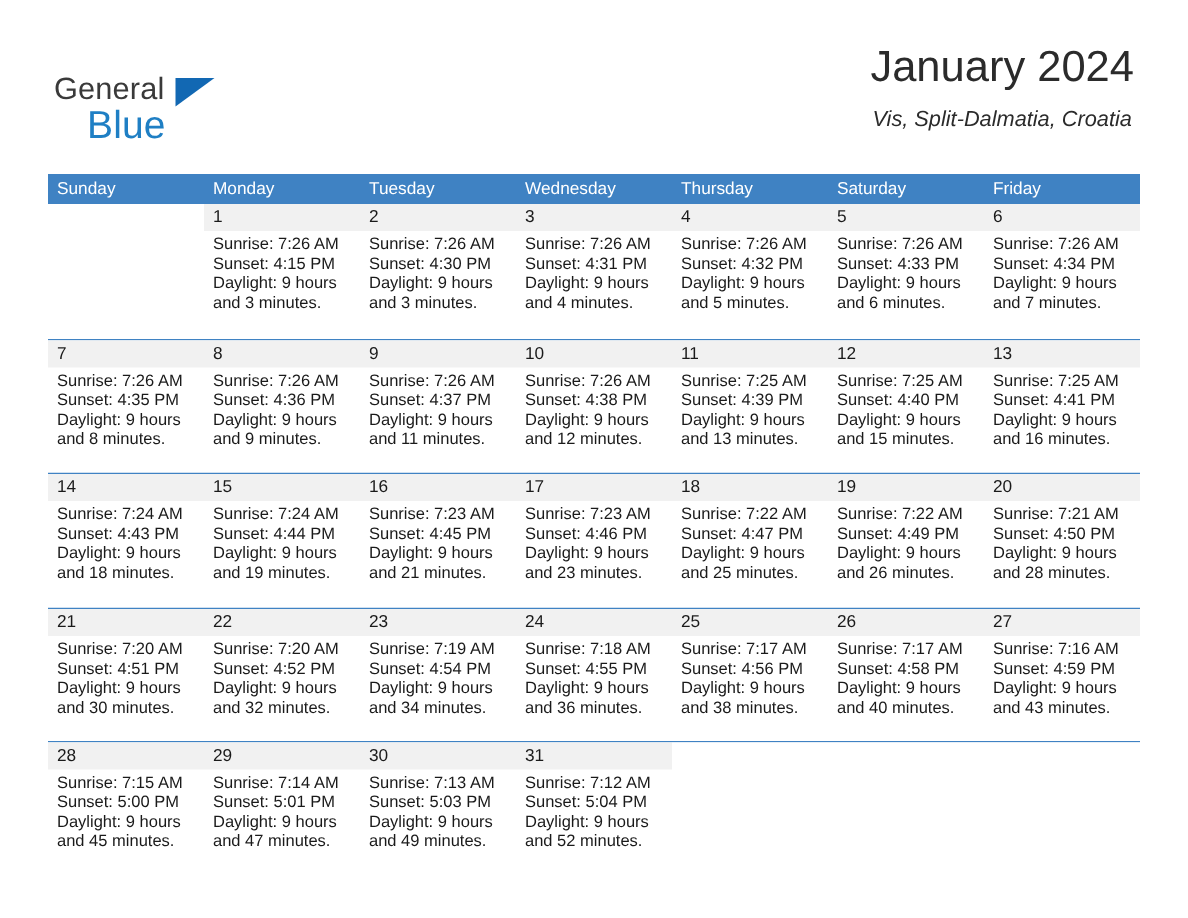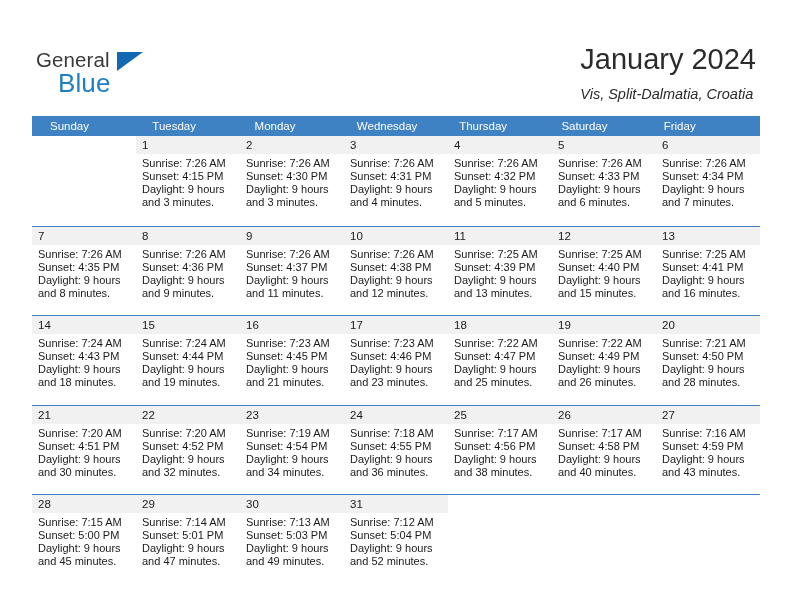--- a/index.html
+++ b/index.html
@@ -62,22 +62,22 @@
     top: 4px;
     width: 0;
     height: 0;
     border-left: 26px solid #1268b3;
     border-bottom: 19px solid transparent;
   }
 
   .title-block {
     position: absolute;
     right: 36px;
-    top: 30px;
-    text-align: left;
+    top: 16px;
+    text-align: center;
   }
   .cal-title {
     font-size: 29px;
     color: #2b2b2b;
     font-weight: normal;
     line-height: 34px;
     white-space: nowrap;
   }
   .cal-subtitle {
     font-size: 14.5px;
@@ -92,21 +92,20 @@
   .calendar {
     position: absolute;
     left: 32px;
     top: 104px;
     width: 728px;
   }
   .weekday-row {
     display: flex;
     background: #3f82c3;
     height: 20px;
-    padding-left: 12px;
   }
   .weekday {
     flex: 1 1 0;
     color: #ffffff;
     font-size: 11.5px;
     line-height: 20px;
     padding-left: 6px;
     box-sizing: border-box;
     white-space: nowrap;
   }
@@ -165,22 +164,22 @@
     <div class="title-block">
       <div class="cal-title">January 2024</div>
       <div class="cal-subtitle">Vis, Split-Dalmatia, Croatia</div>
     </div>
 
   </div>
 
   <div class="calendar">
     <div class="weekday-row" id="weekday-row">
         <div class="weekday">Sunday</div>
+        <div class="weekday">Monday</div>
         <div class="weekday">Tuesday</div>
-        <div class="weekday">Monday</div>
         <div class="weekday">Wednesday</div>
         <div class="weekday">Thursday</div>
         <div class="weekday">Saturday</div>
         <div class="weekday">Friday</div>
       </div>
     <div id="weeks-container">
         <div class="week">
           <div class="daycell empty">
             <div class="daynum"></div>
             <div class="dayinfo"></div>

